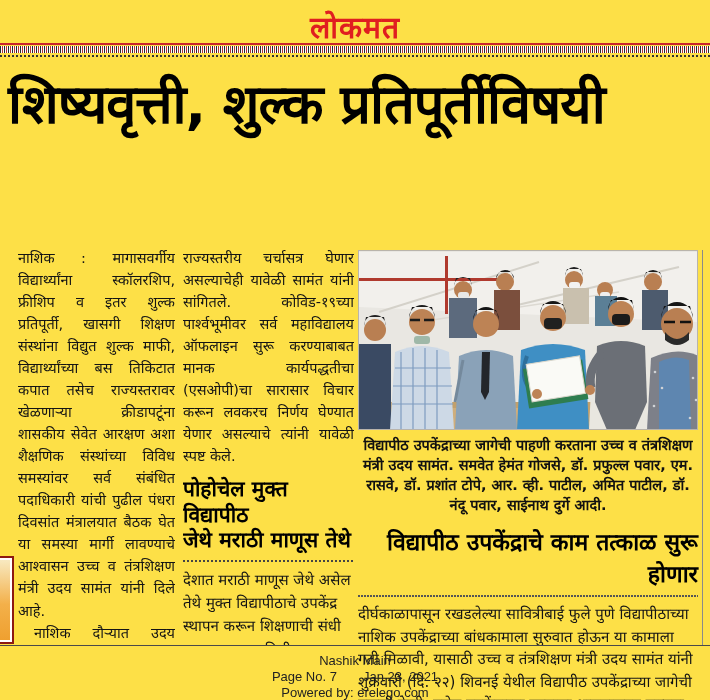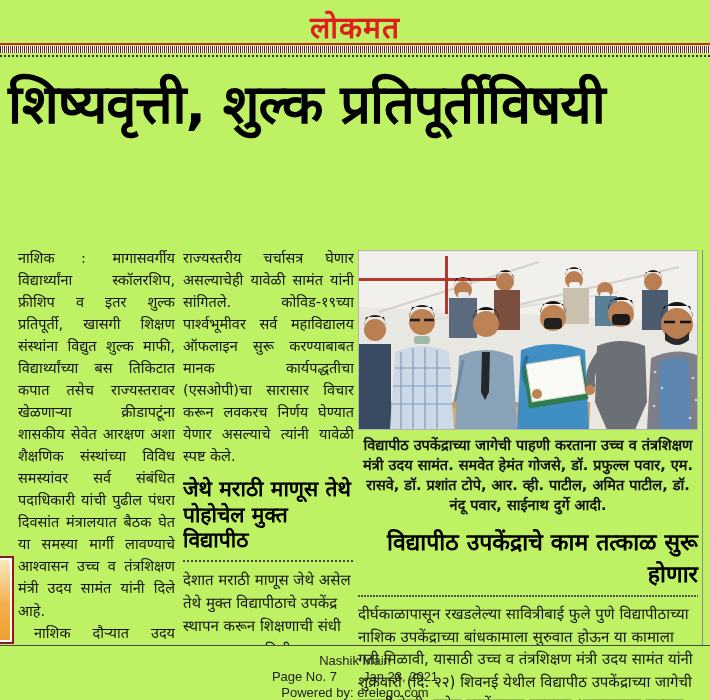--- a/index.html
+++ b/index.html
@@ -1,18 +1,18 @@
 <!DOCTYPE html>
 <html><head>
 <meta charset="utf-8">
 <style>
   * { margin:0; padding:0; box-sizing:border-box; }
   html,body { background:#ffffff; }
   .page {
-    position:relative; width:710px; height:700px; background:#bef264;
+    position:relative; width:710px; height:700px; background:#fde047;
     font-family:"DejaVu Sans", sans-serif; color:#141414; overflow:hidden;
   }
   .masthead {
     position:absolute; top:6px; left:0; width:710px; text-align:center;
     font-size:30px; font-weight:700; color:#e01e20; letter-spacing:1px;
   }
   .rule-red   { position:absolute; top:43px; left:0; width:710px; height:2px; background:#c9252b; }
   .rule-ticks { position:absolute; top:46px; left:0; width:710px; height:7px;
     background:repeating-linear-gradient(90deg,#2b2b2b 0 1px,#ffffff 1px 2px,#b5342f 2px 3px,#ffffff 3px 4px); }
   .rule-dots  { position:absolute; top:55px; left:0; width:710px; height:2px;
@@ -73,22 +73,22 @@
   </div>
 
   <div class="col col-1">
     <div><span class="lead-city">नाशिक :</span><span> मागासवर्गीय विद्यार्थ्यांना स्कॉलरशिप, फ्रीशिप व इतर शुल्क प्रतिपूर्ती, खासगी शिक्षण संस्थांना विद्युत शुल्क माफी, विद्यार्थ्यांच्या बस तिकिटात कपात तसेच राज्यस्तरावर खेळणाऱ्या क्रीडापटूंना शासकीय सेवेत आरक्षण अशा शैक्षणिक संस्थांच्या विविध समस्यांवर सर्व संबंधित पदाधिकारी यांची पुढील पंधरा दिवसांत मंत्रालयात बैठक घेत या समस्या मार्गी लावण्याचे आश्वासन उच्च व तंत्रशिक्षण मंत्री उदय सामंत यांनी दिले आहे.</span></div>
     <div class="para-indent">नाशिक दौऱ्यात उदय सामंत यांनी शुक्रवारी (दि.२२)  के.के. वाघ शिक्षण संस्थेत शिक्षक व संस्थांचालकांना मार्गदर्शन केले. व्यासपीठावर संस्थेचे अध्यक्ष बाळासाहेब वाघ, विश्वस्त चांगदेव होळकर, समीर वाघ, सचिव प्रा. के.एस. बंदी, अजिंक्य वाघ आदी उपस्थित होते.  नवीन शैक्षणिक धोरणांतर्गत डॉ. रघुनाथ माशेलकर यांच्या अध्यक्षतेखाली नाशिक येथे</div>
   </div>
 
   <div class="col col-2">
     <div>राज्यस्तरीय चर्चासत्र घेणार असल्याचेही यावेळी सामंत यांनी सांगितले. कोविड-१९च्या पार्श्वभूमीवर सर्व महाविद्यालय ऑफलाइन सुरू करण्याबाबत मानक कार्यपद्धतीचा (एसओपी)चा सारासार विचार करून लवकरच निर्णय घेण्यात येणार असल्याचे त्यांनी यावेळी स्पष्ट केले.</div>
     <div class="subhead-1">
+      <div>पोहोचेल मुक्त विद्यापीठ</div>
       <div>जेथे मराठी माणूस तेथे</div>
-      <div>पोहोचेल मुक्त विद्यापीठ</div>
     </div>
     <div class="divider-dotted"></div>
     <div class="col2-body">देशात मराठी माणूस जेथे असेल तेथे मुक्त विद्यापीठाचे उपकेंद्र स्थापन करून शिक्षणाची संधी उपलब्ध करून दिली जाणार आहे. गोवा राज्यात याबाबतचा पायलट प्रोजेक्ट राबविला जाणार असल्याचे राज्याचे उच्च व तंत्रशिक्षणमंत्री उदय सामंत यांनी पत्रकार परिषदेत सांगितले. सामंत यांनी शुक्रवारी मुक्त विद्यापीठ तसेच पुणे विद्यापीठाच्या विभागीय कार्यालयाच्या कामकाजाचा आढावा घेतला.</div>
   </div>
 
   <div class="right-col">
     <div class="photo-frame">
       <svg width="340" height="180" viewBox="0 0 340 178" xmlns="http://www.w3.org/2000/svg">
         <rect x="0" y="0" width="340" height="178" fill="#e9e7e2"></rect>
         <path d="M0,0 L340,0 L340,70 L0,55 Z" fill="#f2f0ec"></path>

